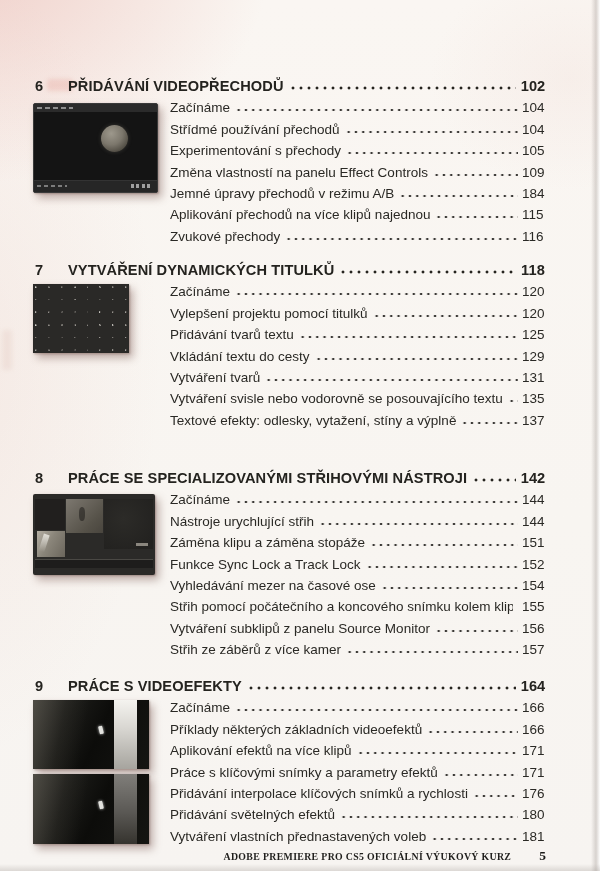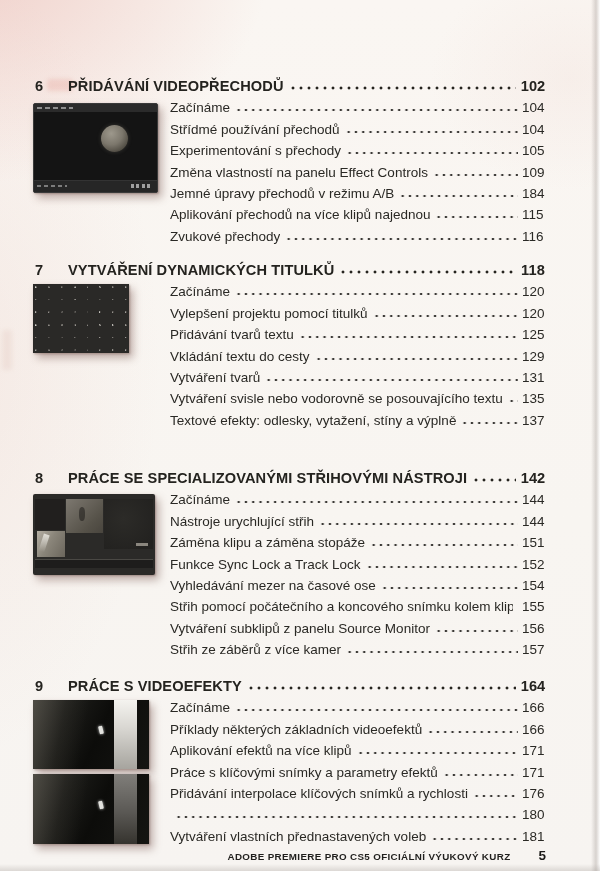--- a/index.html
+++ b/index.html
@@ -95,21 +95,21 @@
     background:linear-gradient(100deg, rgba(125,120,108,0.40) 0%, rgba(70,67,60,0.22) 42%, rgba(0,0,0,0) 72%);}
   .t9-climber{position:absolute;left:57%;top:38%;width:4px;height:8px;background:#e2e2de;
     border-radius:1px;transform:rotate(-14deg);box-shadow:0 0 3px rgba(255,255,255,0.8);}
   .t9-band-bright{position:absolute;right:10%;top:0;width:20%;height:100%;
     background:linear-gradient(to bottom,#f4f3ef 0%,#d9d7d2 40%,#a6a49e 100%);}
   .t9-band-dim{position:absolute;right:10%;top:0;width:20%;height:100%;
     background:linear-gradient(to bottom,#807e7a 0%,#5a5854 55%,#35332e 100%);}
 
   
   .footer{position:absolute;top:848px;left:0;width:546px;display:flex;
-    justify-content:flex-end;align-items:baseline;gap:28px;}
+    justify-content:flex-end;align-items:baseline;gap:28px;font-family:Liberation Serif, serif;}
   .footer-text{font-size:9.8px;font-weight:bold;letter-spacing:0.35px;color:#201f1d;}
   .footer-page{font-size:13.5px;font-weight:bold;color:#1b1a18;}
 </style>
 </head>
 <body>
 
 <div class="page">
 
   <div class="bleed b1"></div>
   <div class="bleed b2"></div>
@@ -347,20 +347,21 @@
           <span class="e-label">Práce s klíčovými snímky a parametry efektů</span>
           <span class="leader"></span>
           <span class="e-page">171</span>
         </div>
         <div class="entry-row">
           <span class="e-label">Přidávání interpolace klíčových snímků a rychlosti</span>
           <span class="leader"></span>
           <span class="e-page">176</span>
         </div>
         <div class="entry-row">
+          <span class="e-label">Přidávání světelných efektů</span>
           <span class="leader"></span>
           <span class="e-page">180</span>
         </div>
         <div class="entry-row">
           <span class="e-label">Vytváření vlastních přednastavených voleb</span>
           <span class="leader"></span>
           <span class="e-page">181</span>
         </div>
       </div>
   </div>

